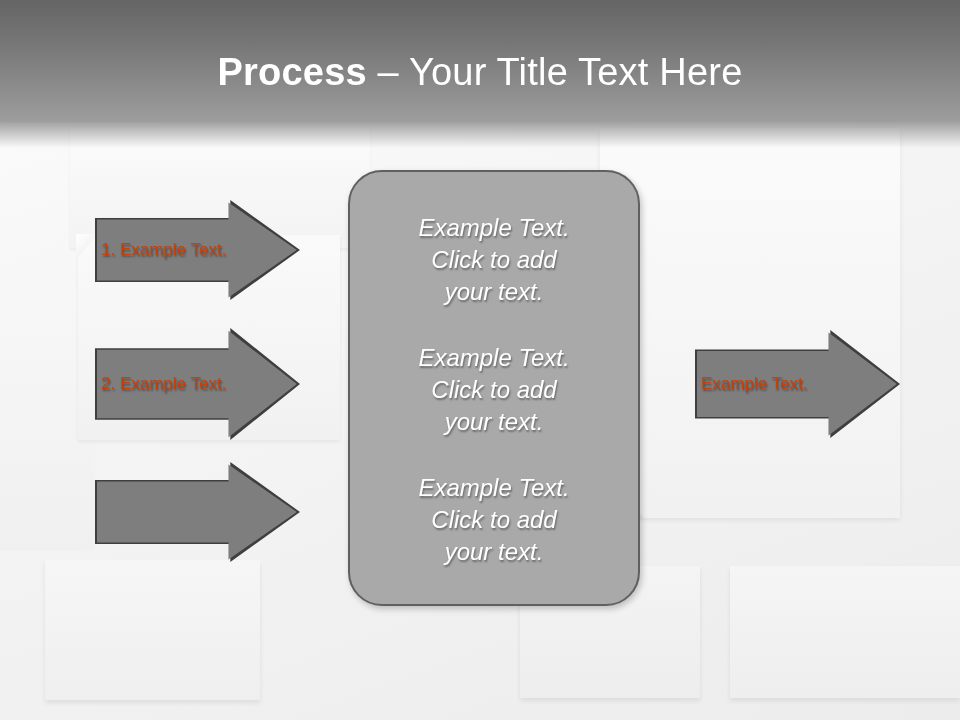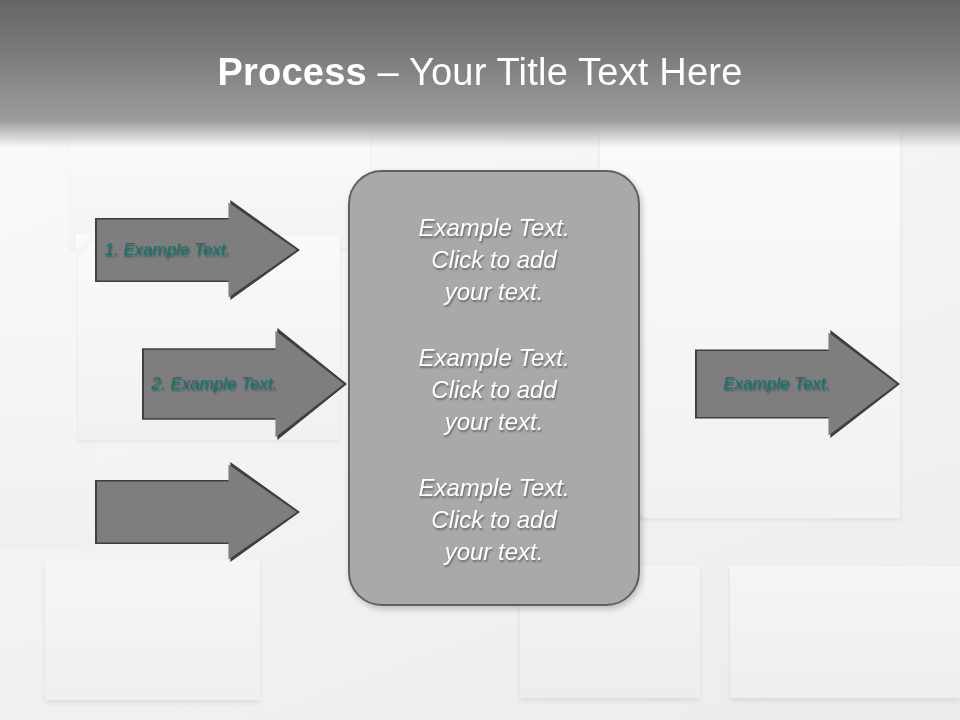--- a/index.html
+++ b/index.html
@@ -170,32 +170,31 @@
       0% 81.7%
     );
     z-index: 1;
   }
   .arrow .arrow-label {
     position: absolute;
     left: 6px;
     right: 34%;
     top: 50%;
     transform: translateY(-50%);
-    text-align: right;
-    color: #0f766e;
+    text-align: left;
+    color: #c2410c;
     font-size: 17px;
     line-height: 22px;
     text-shadow: 1px 2px 2px rgba(0,0,0,0.40);
     z-index: 2;
     white-space: nowrap;
-    font-style: italic;
   }
 
   .arrow.a1 { left: 95px; top: 200px; width: 205px; height: 100px; }
-  .arrow.a2 { left: 95px; top: 328px; width: 205px; height: 112px; margin-left: 47px; }
+  .arrow.a2 { left: 95px; top: 328px; width: 205px; height: 112px; }
   .arrow.a3 { left: 95px; top: 462px; width: 205px; height: 100px; }
   .arrow.a4 { left: 695px; top: 330px; width: 205px; height: 108px; }
 
   .arrow.a4 .arrow-label { font-size: 17px; }
 </style>
 </head>
 <body>
 
 <div id="slide">
 

